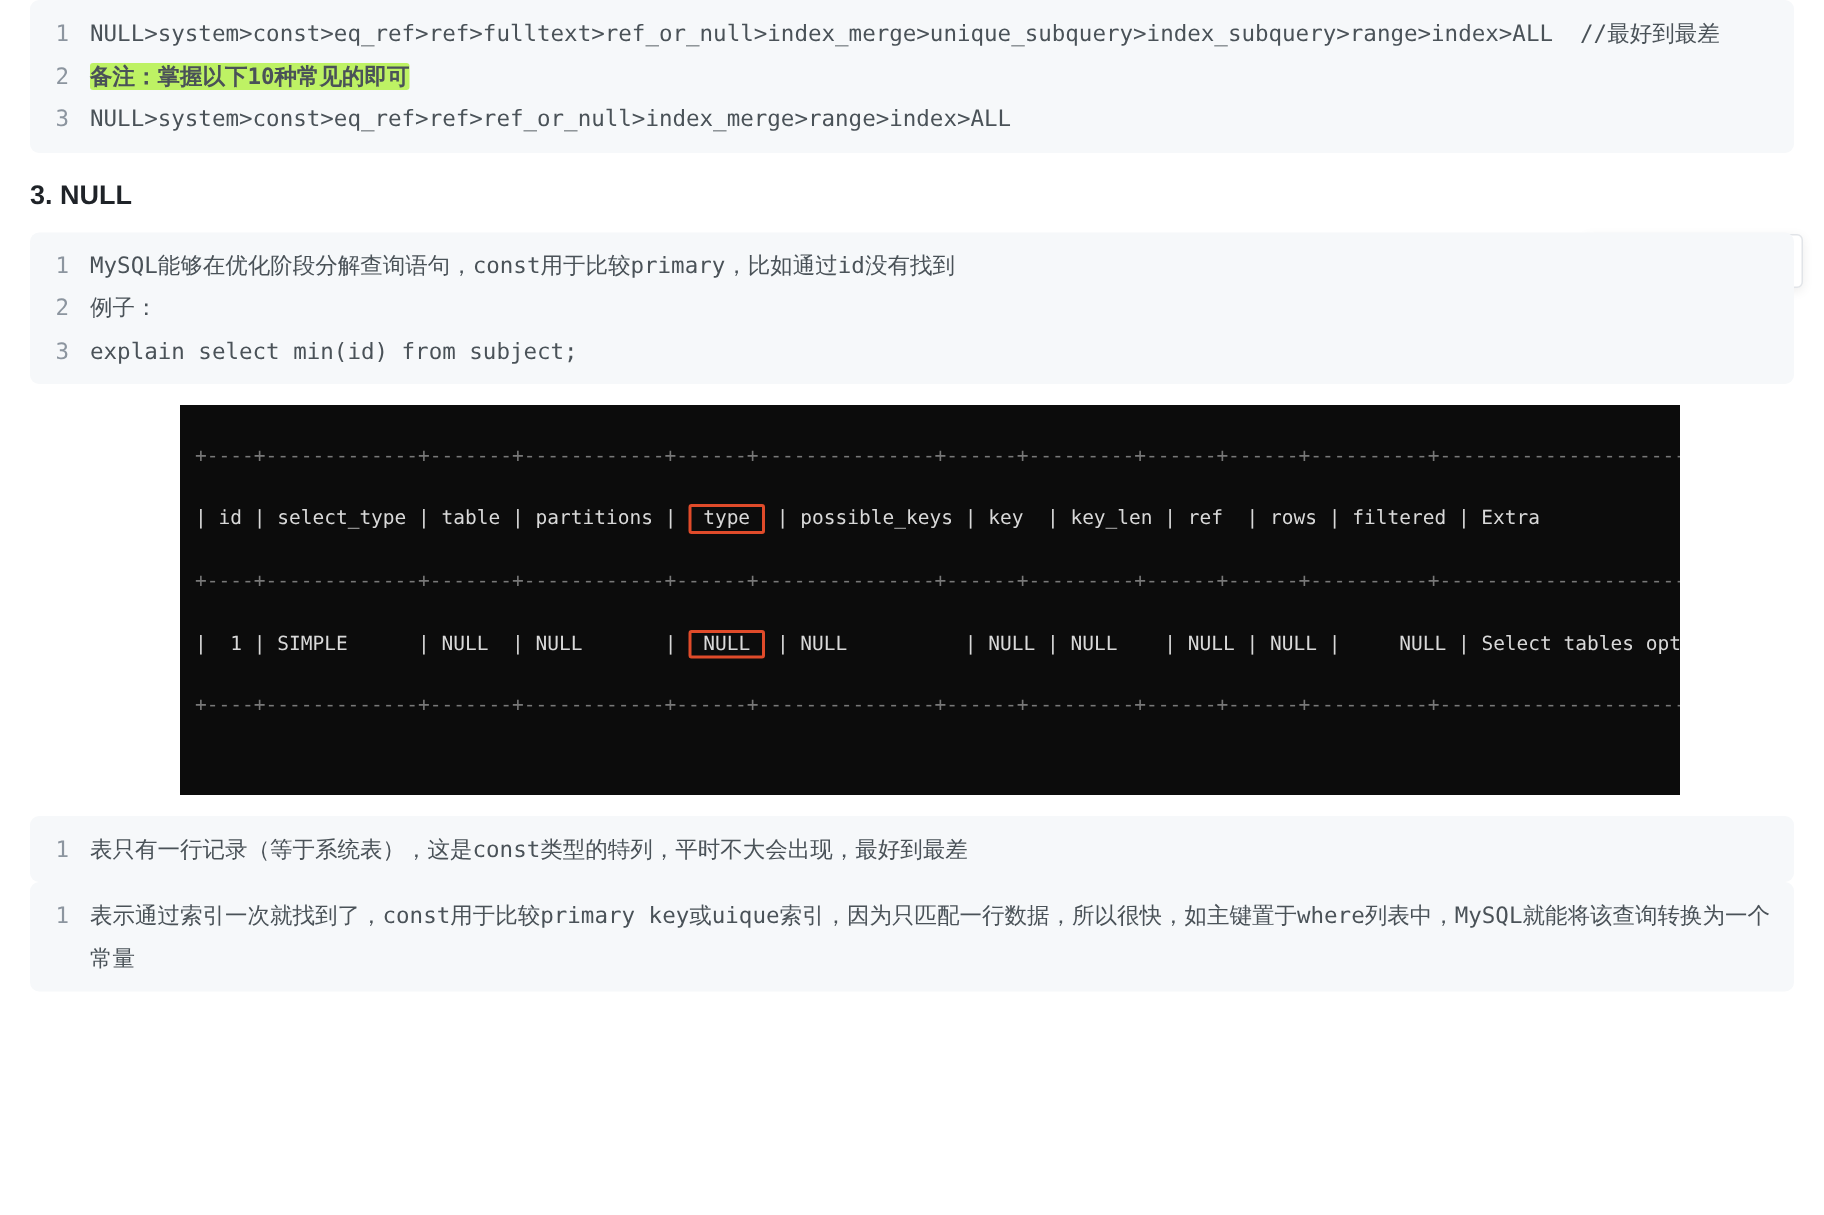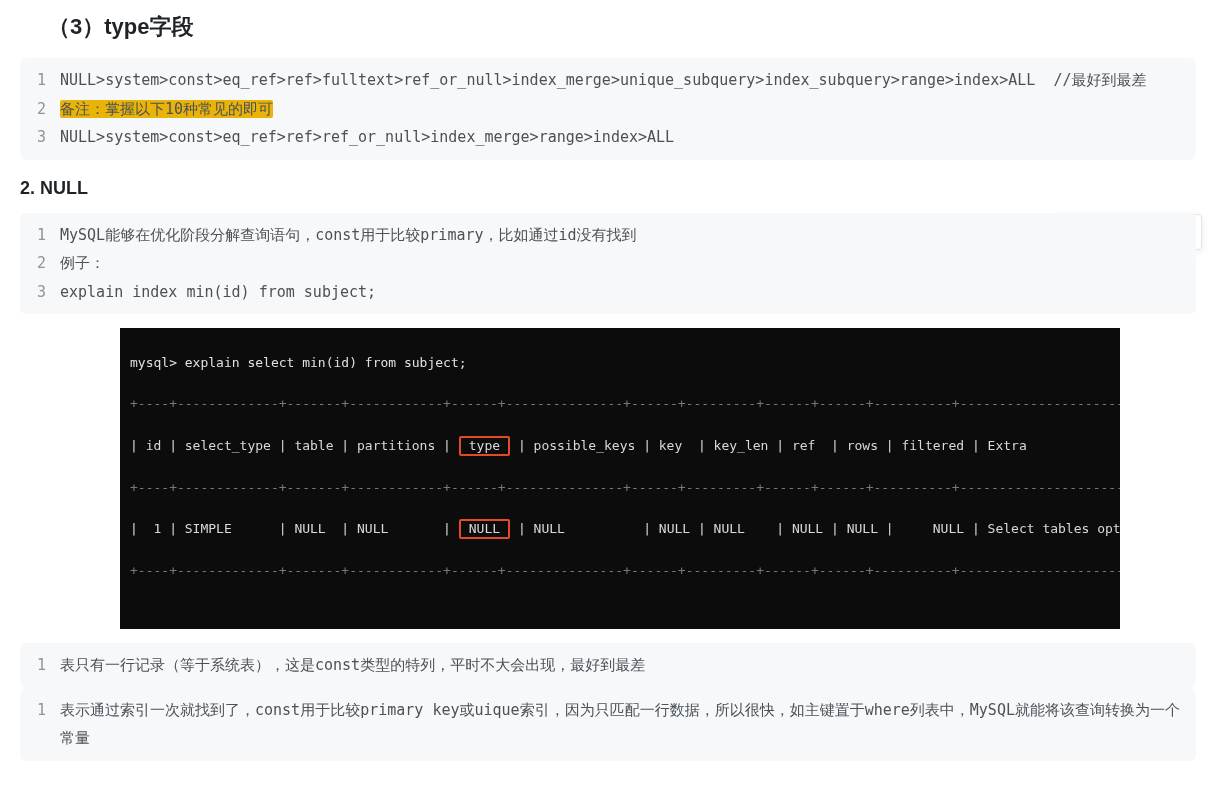--- a/index.html
+++ b/index.html
@@ -50,22 +50,23 @@
     font-size: 15px;
   }
   .code-text {
     white-space: pre-wrap;
     word-break: break-all;
     color: #4a5258;
     flex: 1;
     padding-right: 12px;
   }
   .code-text .hl {
-    background: #eab308;
+    background: #bef264;
     border-radius: 2px;
+    font-weight: bold;
   }
   .lang-chip {
     position: absolute;
     right: -6px;
     top: 156px;
     background: #ffffff;
     border: 1px solid #e1e4e8;
     box-shadow: 0 2px 8px rgba(0,0,0,0.08);
     padding: 8px 44px;
     font-size: 14px;
@@ -99,59 +100,57 @@
     display: inline-block;
     line-height: 1.2;
   }
   .rel-wrap { position: relative; }
 </style>
 </head>
 <body>
 
 <div class="page">
 
-  <h3 class="section-title">（3）type字段</h3>
 
   <div class="rel-wrap">
     <div class="code-block">
       <div class="code-line">
         <span class="ln">1</span>
         <span class="code-text">NULL&gt;system&gt;const&gt;eq_ref&gt;ref&gt;fulltext&gt;ref_or_null&gt;index_merge&gt;unique_subquery&gt;index_subquery&gt;range&gt;index&gt;ALL  //最好到最差</span>
       </div>
       <div class="code-line">
         <span class="ln">2</span>
         <span class="code-text"><span></span><span class="hl">备注：掌握以下10种常见的即可</span><span></span></span>
       </div>
       <div class="code-line">
         <span class="ln">3</span>
         <span class="code-text">NULL&gt;system&gt;const&gt;eq_ref&gt;ref&gt;ref_or_null&gt;index_merge&gt;range&gt;index&gt;ALL</span>
       </div>
     </div>
     <div class="lang-chip">选择语言</div>
   </div>
 
-  <h4 class="sub-title">2. NULL</h4>
+  <h4 class="sub-title">3. NULL</h4>
 
   <div class="code-block">
     <div class="code-line">
       <span class="ln">1</span>
       <span class="code-text">MySQL能够在优化阶段分解查询语句，const用于比较primary，比如通过id没有找到</span>
     </div>
     <div class="code-line">
       <span class="ln">2</span>
       <span class="code-text">例子：</span>
     </div>
     <div class="code-line">
       <span class="ln">3</span>
-      <span class="code-text">explain index min(id) from subject;</span>
+      <span class="code-text">explain select min(id) from subject;</span>
     </div>
   </div>
 
   <div class="terminal">
-<span class="row">mysql&gt; explain select min(id) from subject;</span>
 <span class="row sep">+----+-------------+-------+------------+------+---------------+------+---------+------+------+----------+------------------------------+</span>
 <span class="row"><span class="cell">| </span><span class="cell">id</span><span class="cell"> | </span><span class="cell">select_type</span><span class="cell"> | </span><span class="cell">table</span><span class="cell"> | </span><span class="cell">partitions</span><span class="cell"> | </span><span class="type-hi">type</span><span class="cell"> | </span><span class="cell">possible_keys</span><span class="cell"> | </span><span class="cell">key</span><span class="cell">  | </span><span class="cell">key_len</span><span class="cell"> | </span><span class="cell">ref</span><span class="cell">  | </span><span class="cell">rows</span><span class="cell"> | </span><span class="cell">filtered</span><span class="cell"> | </span><span class="cell">Extra</span><span class="cell">                        |</span></span>
 <span class="row sep">+----+-------------+-------+------------+------+---------------+------+---------+------+------+----------+------------------------------+</span>
 <span class="row"><span class="cell">|  </span><span class="cell">1</span><span class="cell"> | </span><span class="cell">SIMPLE</span><span class="cell">      | </span><span class="cell">NULL</span><span class="cell">  | </span><span class="cell">NULL</span><span class="cell">       | </span><span class="type-hi">NULL</span><span class="cell"> | </span><span class="cell">NULL</span><span class="cell">          | </span><span class="cell">NULL</span><span class="cell"> | </span><span class="cell">NULL</span><span class="cell">    | </span><span class="cell">NULL</span><span class="cell"> | </span><span class="cell">NULL</span><span class="cell"> |     </span><span class="cell">NULL</span><span class="cell"> | </span><span class="cell">Select tables optimized away</span></span>
 <span class="row sep">+----+-------------+-------+------------+------+---------------+------+---------+------+------+----------+------------------------------+</span>
   </div>
 
 
   <div class="code-block">
     <div class="code-line">

